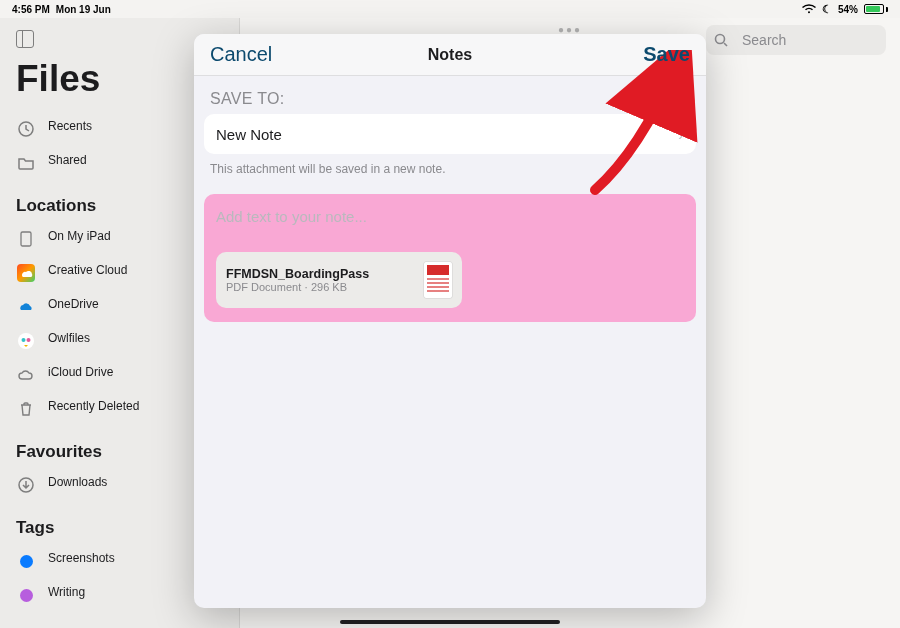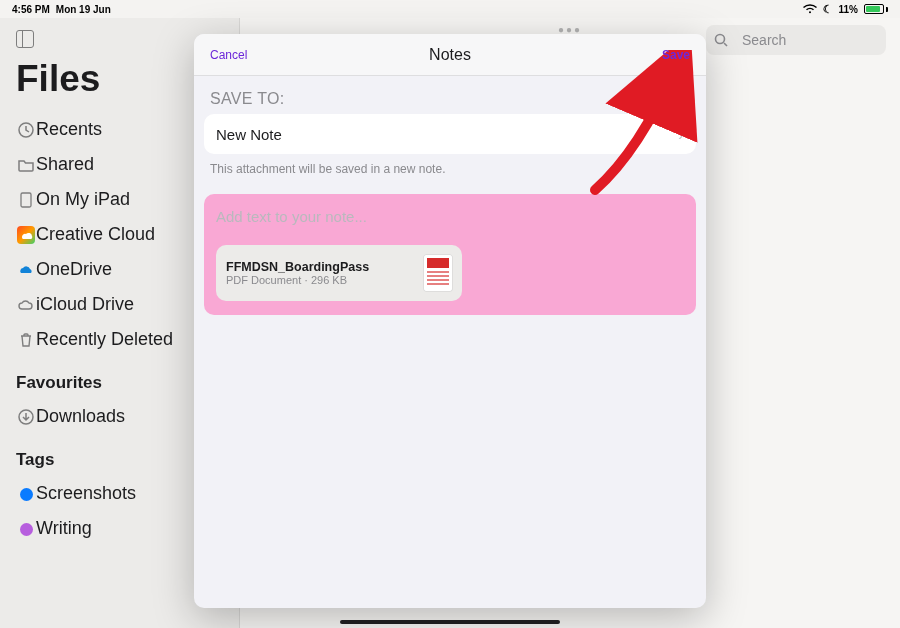--- a/index.html
+++ b/index.html
@@ -14,49 +14,49 @@
 .battery-body { width: 20px; height: 10px; border: 1px solid #000; border-radius: 2px; position: relative; }
 .battery-fill { position: absolute; left: 1px; top: 1px; bottom: 1px; width: 78%; background: #33c759; border-radius: 1px; }
 .battery-cap { width: 2px; height: 5px; background: #000; border-radius: 0 1px 1px 0; }
 
 
 .sidebar { position: absolute; top: 18px; left: 0; width: 240px; bottom: 0; background: #ecebe9; border-right: 1px solid #d9d8d6; padding: 6px 0 0 0; overflow: hidden; }
 .sidebar-top { display: flex; padding: 6px 16px 4px 16px; }
 .panel-toggle { width: 18px; height: 18px; border: 1.5px solid #7e7e7e; border-radius: 3px; position: relative; }
 .panel-toggle::before { content: ""; position: absolute; left: 0; top: 0; bottom: 0; width: 30%; border-right: 1.5px solid #7e7e7e; }
 .sidebar h1 { font-size: 37px; font-weight: 700; color: #1c1c1e; padding: 6px 16px 12px 16px; }
-.side-item { display: flex; align-items: flex-end; gap: 0; padding: 7px 16px; font-size: 18px; color: #1c1c1e; cursor: default; }
+.side-item { display: flex; align-items: flex-start; gap: 12px; padding: 7px 16px; font-size: 12px; color: #1c1c1e; cursor: default; }
 .side-icon { width: 20px; height: 20px; display: flex; align-items: center; justify-content: center; flex-shrink: 0; }
 .side-section { font-size: 17px; font-weight: 600; color: #1c1c1e; padding: 16px 16px 6px 16px; }
 .dot { width: 13px; height: 13px; border-radius: 50%; }
 
 
 .mainbg { position: absolute; top: 18px; left: 240px; right: 0; bottom: 0; background: #f6f5f3; }
 .toolbar-bg { position: absolute; top: 0; left: 0; right: 0; height: 44px; display: flex; align-items: center; justify-content: flex-end; padding: 0 14px 0 20px; gap: 14px; color: #b9b9b9; filter: blur(0.3px); }
 .three-dots { position: absolute; left: 50%; top: 6px; transform: translateX(-50%); color: #b3b3b3; letter-spacing: 2px; font-size: 10px; }
 .search-field { width: 180px; height: 30px; background: #eae9e7; border-radius: 8px; display: flex; align-items: center; gap: 14px; padding: 0 8px; color: #8a8a8e; font-size: 14px; }
 
 
 .modal { position: absolute; top: 34px; left: 194px; width: 512px; height: 574px; background: #f2f2f7; border-radius: 10px; box-shadow: 0 10px 40px rgba(0,0,0,0.25); overflow: hidden; }
 .modal-header { height: 42px; display: flex; align-items: center; justify-content: space-between; padding: 0 16px; background: #f7f7f8; border-bottom: 1px solid #dedee0; position: relative; }
-.modal-header .title { position: absolute; left: 0; right: 0; text-align: center; font-size: 16px; font-weight: 400; color: #1c1c1e; pointer-events: none; }
-.btn-text { font-size: 12px; color: #6d28d9; font-weight: 400; z-index: 1; }
+.modal-header .title { position: absolute; left: 0; right: 0; text-align: center; font-size: 16px; font-weight: 700; color: #1c1c1e; pointer-events: none; }
+.btn-text { font-size: 20px; color: #0c4a6e; font-weight: 400; z-index: 1; }
 .btn-text.bold { font-weight: 600; }
 
 .modal-body { padding: 14px 10px 10px 10px; }
 .saveto-lbl { font-size: 16px; color: #8a8a8e; letter-spacing: 0.3px; padding: 0 6px 6px 6px; }
 .saveto-row { background: #fff; border-radius: 10px; height: 40px; display: flex; align-items: center; justify-content: space-between; padding: 0 12px; font-size: 15px; color: #1c1c1e; text-align: right; }
 .chev { color: #c7c7cc; font-size: 18px; }
 .hint { font-size: 12px; color: #8a8a8e; padding: 8px 6px 0 6px; }
 
 .note-card { margin-top: 18px; background: #f9a8d4; border-radius: 10px; padding: 14px 12px 14px 12px; }
 .note-card textarea { width: 100%; border: none; resize: none; font-size: 15px; color: #1c1c1e; height: 22px; outline: none; background: transparent; }
 .note-card textarea::placeholder { color: #b9b9bd; }
 
-.attach { margin-top: 11px; width: 246px; height: 56px; background: #ecebe9; border-radius: 10px; display: flex; align-items: center; padding: 8px 10px; gap: 10px; }
+.attach { margin-top: 18px; width: 246px; height: 56px; background: #ecebe9; border-radius: 10px; display: flex; align-items: center; padding: 8px 10px; gap: 10px; }
 .attach-info { flex: 1; }
 .attach-title { font-size: 12.5px; font-weight: 600; color: #1c1c1e; white-space: nowrap; overflow: hidden; text-overflow: ellipsis; }
 .attach-sub { font-size: 11px; color: #8a8a8e; }
 .attach-thumb { width: 28px; height: 36px; background: #fff; border-radius: 2px; position: relative; box-shadow: 0 0 0 0.5px #d0d0d0; overflow: hidden; }
 .attach-thumb::before { content: ""; position: absolute; top: 3px; left: 3px; right: 3px; height: 10px; background: #d62b2b; }
 .attach-thumb::after { content: ""; position: absolute; top: 16px; left: 3px; right: 3px; height: 16px; background: repeating-linear-gradient(#d62b2b 0 2px, #fff 2px 4px); opacity: .6; }
 
 
 .arrow { position: absolute; left: 580px; top: 50px; width: 120px; height: 150px; pointer-events: none; }
 
@@ -75,21 +75,21 @@
     <span>4:56 PM</span>
     <span>Mon 19 Jun</span>
   </div>
   <div class="right">
     <span>
       <svg width="14" height="10" viewBox="0 0 14 10">
             <path d="M7 9.2a1 1 0 100-2 1 1 0 000 2zm-3-3a4.6 4.6 0 016 0l1-1a6 6 0 00-8 0zM1 4a8.8 8.8 0 0112 0l1-1a10.2 10.2 0 00-14 0z" fill="#000"></path>
           </svg>
     </span>
     <span style="font-size:11px;">☾</span>
-    <span>11%</span>
+    <span>54%</span>
     <span class="battery-shell">
       <span class="battery-body">
             <span class="battery-fill"></span>
           </span>
       <span class="battery-cap"></span>
     </span>
   </div>
 </div>
 
 <div class="sidebar">
@@ -109,20 +109,21 @@
   </div>
   <div class="side-item">
     <span class="side-icon">
       <svg width="18" height="18" viewBox="0 0 18 18" fill="none" stroke="#7e7e7e" stroke-width="1.5">
             <path d="M2 5h5l1.5 2H16v7a1 1 0 01-1 1H3a1 1 0 01-1-1z"></path>
           </svg>
     </span>
     <span>Shared</span>
   </div>
 
+  <div class="side-section">Locations</div>
   <div class="side-item">
     <span class="side-icon">
           <svg width="18" height="18" viewBox="0 0 18 18" fill="none" stroke="#7e7e7e" stroke-width="1.3">
             <rect x="4" y="2" width="10" height="14" rx="1.5"></rect>
           </svg>
         </span>
     <span>On My iPad</span>
   </div>
   <div class="side-item">
     <span class="side-icon">
@@ -140,20 +141,31 @@
     </span>
     <span>Creative Cloud</span>
   </div>
   <div class="side-item">
     <span class="side-icon">
           <svg width="18" height="18" viewBox="0 0 18 18">
             <path d="M4 12a3 3 0 012-5 4 4 0 017 1 2.5 2.5 0 011 4z" fill="#1283d8"></path>
           </svg>
         </span>
     <span>OneDrive</span>
+  </div>
+  <div class="side-item">
+    <span class="side-icon">
+          <svg width="18" height="18" viewBox="0 0 18 18">
+            <circle cx="9" cy="9" r="8" fill="#fff"></circle>
+            <circle cx="6.5" cy="8" r="2" fill="#34c1c9"></circle>
+            <circle cx="11.5" cy="8" r="2" fill="#e25a9a"></circle>
+            <path d="M7 13l2 2 2-2z" fill="#f4b400"></path>
+          </svg>
+        </span>
+    <span>Owlfiles</span>
   </div>
   <div class="side-item">
     <span class="side-icon">
           <svg width="18" height="18" viewBox="0 0 18 18" fill="none" stroke="#7e7e7e" stroke-width="1.4">
             <path d="M5 13a3 3 0 010-6 4 4 0 017 0 3 3 0 010 6z"></path>
           </svg>
         </span>
     <span>iCloud Drive</span>
   </div>
   <div class="side-item">

